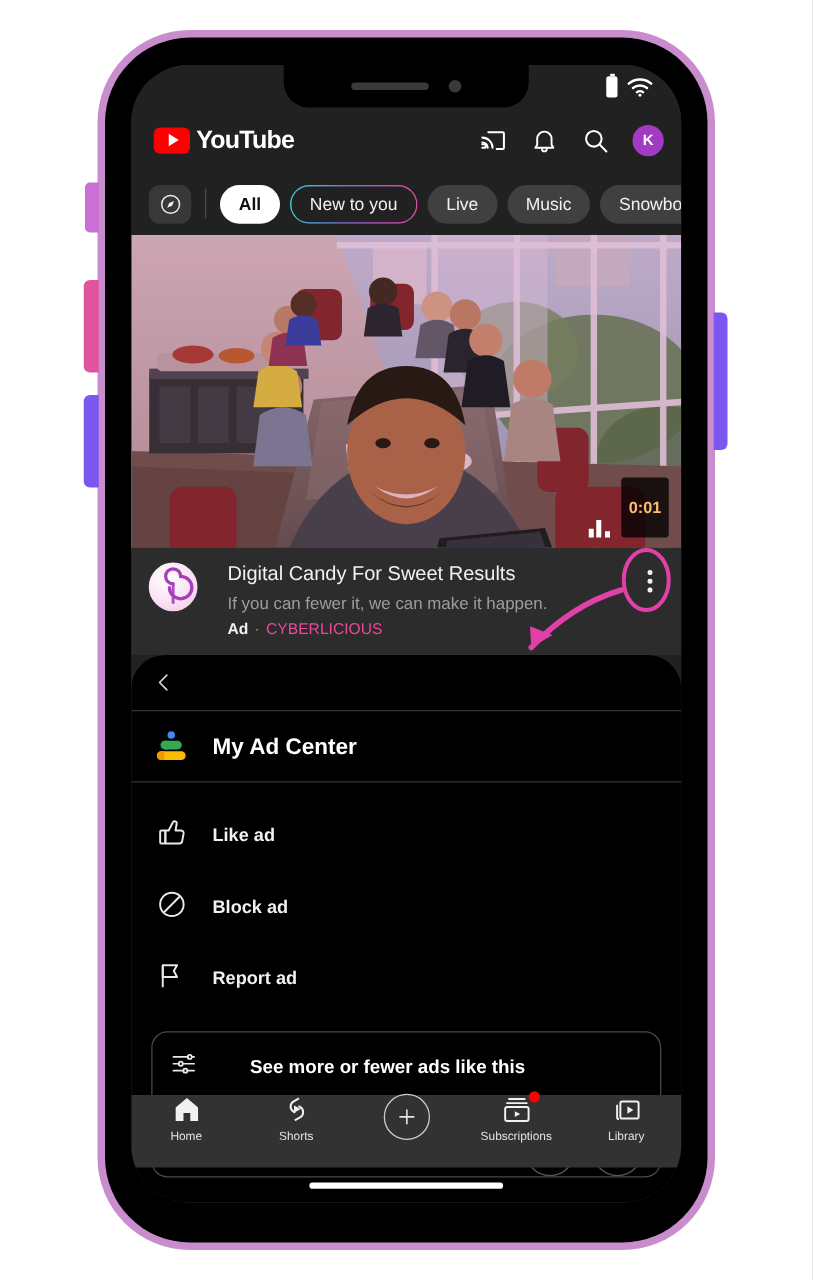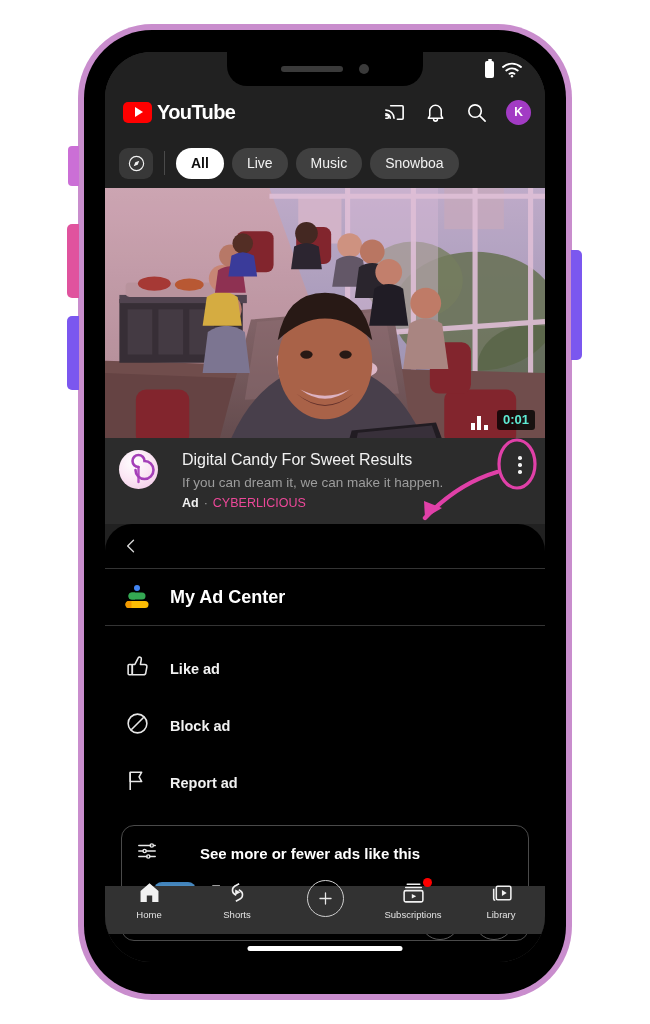--- a/index.html
+++ b/index.html
@@ -115,22 +115,22 @@
   #yt-thumb { position: relative; width: 100%; height: 250px; flex: 0 0 auto; overflow: hidden; background: #6e4560; }
   #thumb-art { position: absolute; inset: 0; }
   #thumb-tint { position: absolute; inset: 0; background: rgba(190,70,150,0.30); mix-blend-mode: multiply; }
   #thumb-overlay-row {
     position: absolute; right: 10px; bottom: 8px;
     display: flex; align-items: flex-end; gap: 9px;
   }
   #eq-bars { display: flex; align-items: flex-end; gap: 2.5px; height: 15px; }
   #eq-bars i { width: 4px; background: #fff; display: block; }
   #video-duration {
-    background: rgba(0,0,0,0.78); color: #5eead4; font-size: 13px; font-weight: bold;
-    padding: 2px 6px; border-radius: 3px; line-height: 1.25;
+    background: rgba(0,0,0,0.78); color: #fdba74; font-size: 13px; font-weight: bold;
+    padding: 16px 6px; border-radius: 3px; line-height: 1.25;
   }
 
   
   #yt-ad-meta { position: relative; background: #2c2c2c; padding: 12px 14px 14px 14px; display: flex; gap: 24px; flex: 0 0 auto; }
   #ad-avatar {
     width: 39px; height: 39px; border-radius: 50%; flex: 0 0 auto;
     background: radial-gradient(circle at 38% 32%, #ffffff 0%, #fbe6f4 48%, #efc3e4 100%);
     position: relative; overflow: hidden;
   }
   #ad-avatar svg { position: absolute; inset: 0; }
@@ -176,21 +176,21 @@
   #prefs-thumb { width: 42px; height: 34px; border-radius: 8px; flex: 0 0 auto;
     background: linear-gradient(#3d7fb8 0%, #7fb9dd 55%, #cfe4ef 100%); }
   #prefs-info { flex: 1 1 auto; min-width: 0; }
   #prefs-kicker { color: #9d9d9d; font-size: 13.5px; line-height: 1.25; }
   #prefs-subject { color: #d8d8d8; font-size: 14.5px; font-weight: bold; line-height: 1.3; margin-top: 2px; }
   #prefs-actions { display: flex; gap: 14px; flex: 0 0 auto; padding-top: 18px; }
   .prefs-btn { width: 40px; height: 40px; border-radius: 50%; border: 1px solid #5a5a5a; }
 
   
   #yt-bottomnav {
-    height: 48px; background: #323232; display: flex; align-items: center;
+    height: 58px; background: #323232; display: flex; align-items: center;
     justify-content: space-around; flex: 0 0 auto; padding-bottom: 20px;
     position: absolute; left: 0; right: 0; bottom: 28px; z-index: 30;
   }
   .nav-item { display: flex; flex-direction: column; align-items: center; gap: 4px; width: 70px; position: relative; }
   .nav-icon { width: 25px; height: 25px; color: #f1f1f1; }
   .nav-label { color: #e3e3e3; font-size: 9.5px; }
   #nav-create { width: 37px; height: 37px; border-radius: 50%; border: 1.5px solid #cfcfcf; display: flex; align-items: center; justify-content: center; }
   #subs-badge { position: absolute; top: -2px; right: 16px; width: 9px; height: 9px; border-radius: 50%; background: #ff0000; }
 
   #home-indicator {
@@ -249,20 +249,21 @@
 
       <div id="yt-chips">
         <div id="chip-explore">
           <svg width="19" height="19" viewBox="0 0 24 24" fill="none" stroke="#f1f1f1" stroke-width="1.5">
             <circle cx="12" cy="12" r="9"></circle>
             <path d="M15.5 8.5 10.5 10.5 8.5 15.5 13.5 13.5z" fill="#f1f1f1" stroke="none"></path>
           </svg>
         </div>
         <div id="chip-divider"></div>
         <div class="chip active">All</div>
+        <div class="chip gradient-outline">New to you</div>
         <div class="chip">Live</div>
         <div class="chip">Music</div>
         <div class="chip">Snowboa</div>
       </div>
 
       <div id="yt-thumb">
         <svg id="thumb-art" viewBox="0 0 428 250" preserveAspectRatio="xMidYMid slice">
           <defs>
             <linearGradient id="skyG" x1="0" y1="0" x2="0" y2="1">
               <stop offset="0%" stop-color="#cfdbe6"></stop>
@@ -379,21 +380,21 @@
 
       <div id="yt-ad-meta">
         <div id="ad-avatar">
           <svg viewBox="0 0 39 39" fill="none">
             <path d="M19.5 32 L19.5 17" stroke="#b04fc0" stroke-width="2.4" stroke-linecap="round"></path>
             <path d="M19.5 17 a6 6 0 1 1 6 -6 a9 9 0 1 1 -9 9" stroke="#a43fb8" stroke-width="2.6" fill="none" stroke-linecap="round"></path>
           </svg>
         </div>
         <div id="ad-text">
           <div id="ad-title">Digital Candy For Sweet Results</div>
-          <div id="ad-desc">If you can dream it, we can make it happen.</div>
+          <div id="ad-desc">If you can fewer it, we can make it happen.</div>
           <div id="ad-badge-row">
             <span id="ad-badge">Ad</span>
             <span id="ad-dot">·</span>
             <span id="ad-advertiser">CYBERLICIOUS</span>
           </div>
         </div>
         <div id="ad-kebab">
           <i></i>
             <i></i>
             <i></i>

